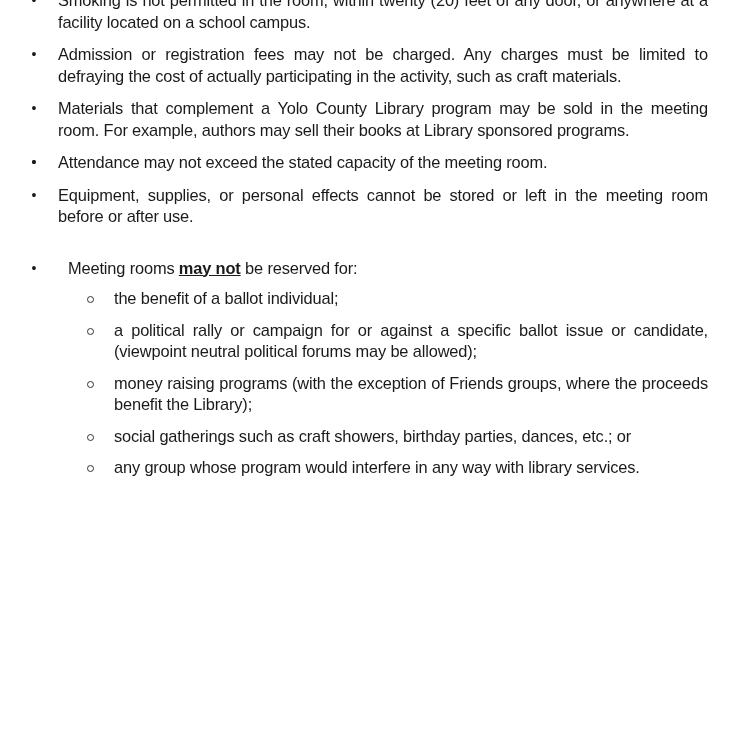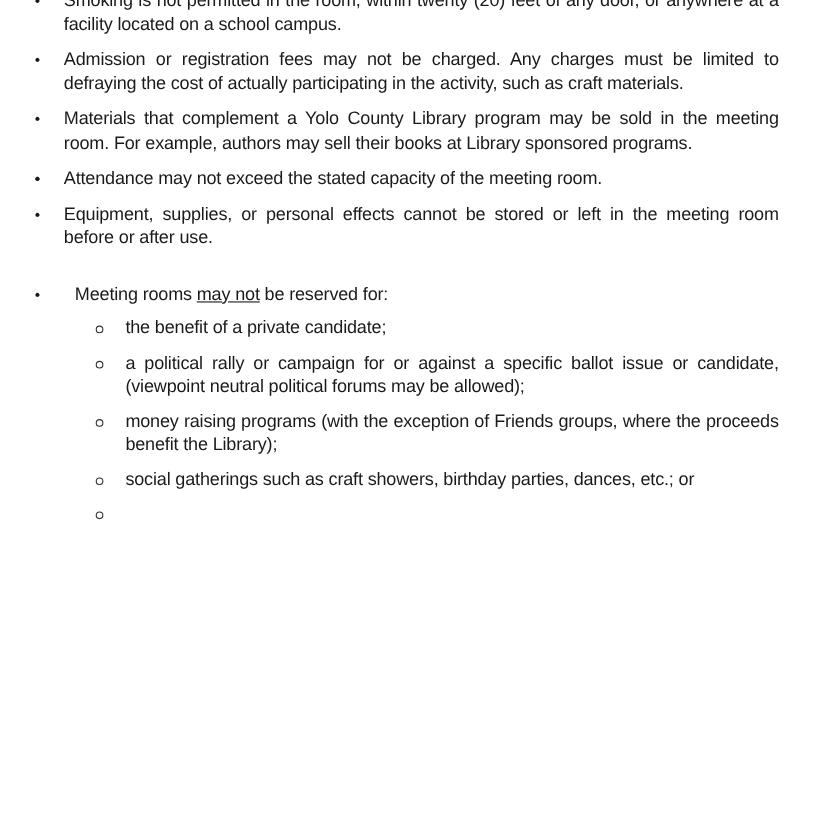--- a/index.html
+++ b/index.html
@@ -55,21 +55,21 @@
   .sub .circle {
     position: absolute;
     left: 87px;
     top: 8px;
     width: 5px;
     height: 5px;
     border: 1.3px solid #333;
     border-radius: 50%;
   }
   .em {
-    font-weight: normal;
+    font-weight: bold;
     text-decoration: underline;
   }
 </style>
 </head>
 <body>
 
 <div class="page">
 
   <div class="item">
     <span class="bullet">•</span>
@@ -100,36 +100,37 @@
     <span>Equipment, supplies, or personal effects cannot be stored or left in the meeting room before or after use.</span>
   </div>
 
   <div class="item main-nr">
     <span class="bullet">•</span>
     <span>Meeting rooms </span><span class="em">may not</span><span> be reserved for:</span>
   </div>
 
   <div class="sub">
     <span class="circle"></span>
-    <span>the benefit of a private candidate;</span>
+    <span>the benefit of a ballot individual;</span>
   </div>
 
   <div class="sub">
     <span class="circle"></span>
     <span>a political rally or campaign for or against a specific ballot issue or candidate, (viewpoint neutral political forums may be allowed);</span>
   </div>
 
 
   <div class="sub">
     <span class="circle"></span>
     <span>money raising programs (with the exception of Friends groups, where the proceeds benefit the Library);</span>
   </div>
 
   <div class="sub">
     <span class="circle"></span>
     <span>social gatherings such as craft showers, birthday parties, dances, etc.; or</span>
   </div>
 
   <div class="sub">
     <span class="circle"></span>
+    <span>any group whose program would interfere in any way with library services.</span>
   </div>
 
 </div>
 
 </body></html>

